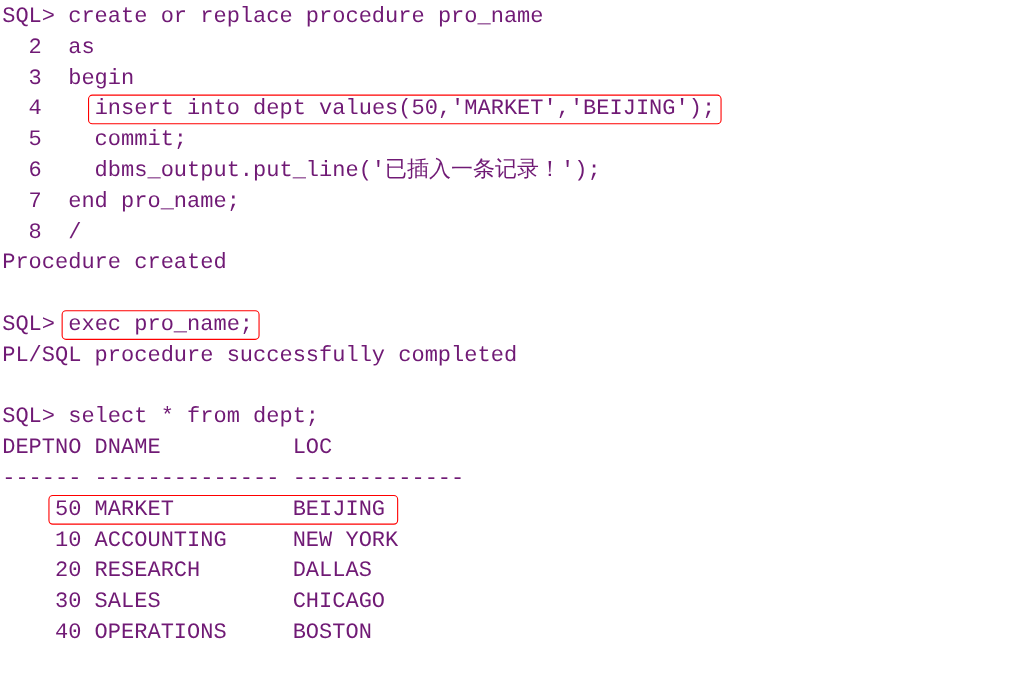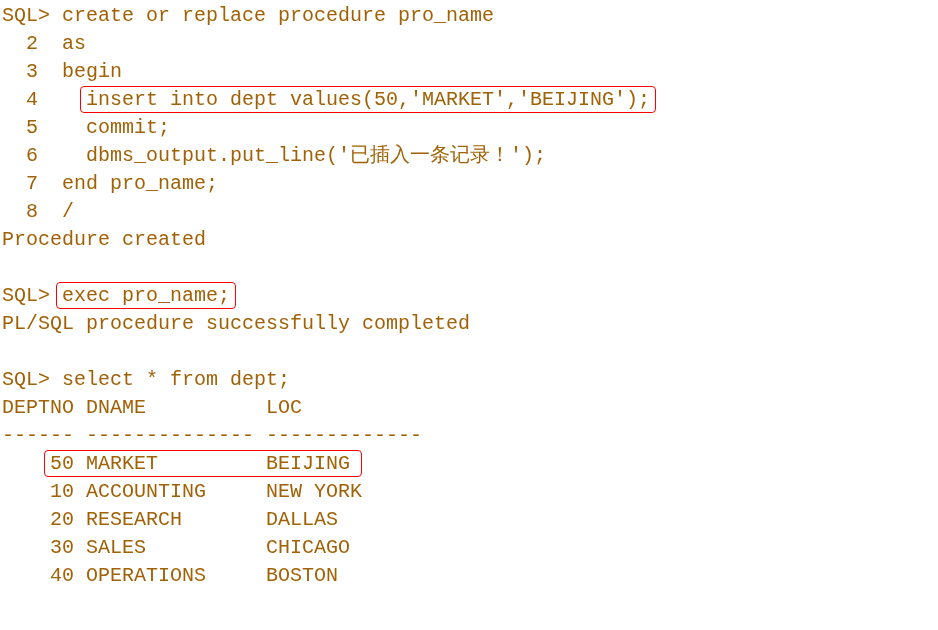--- a/index.html
+++ b/index.html
@@ -7,21 +7,21 @@
     padding: 0;
     background: #ffffff;
     width: 938px;
     height: 630px;
   }
   pre.terminal {
     font-family: "Courier New", Courier, monospace;
     font-size: 20px;
     line-height: 28px;
     white-space: pre;
-    color: #a16207;
+    color: #701a75;
     margin: 0;
     padding: 2px 0 0 2px;
     position: relative;
   }
   .hl {
     position: absolute;
     border: 1.5px solid #ff0000;
     border-radius: 4px;
     box-sizing: border-box;
     pointer-events: none;

